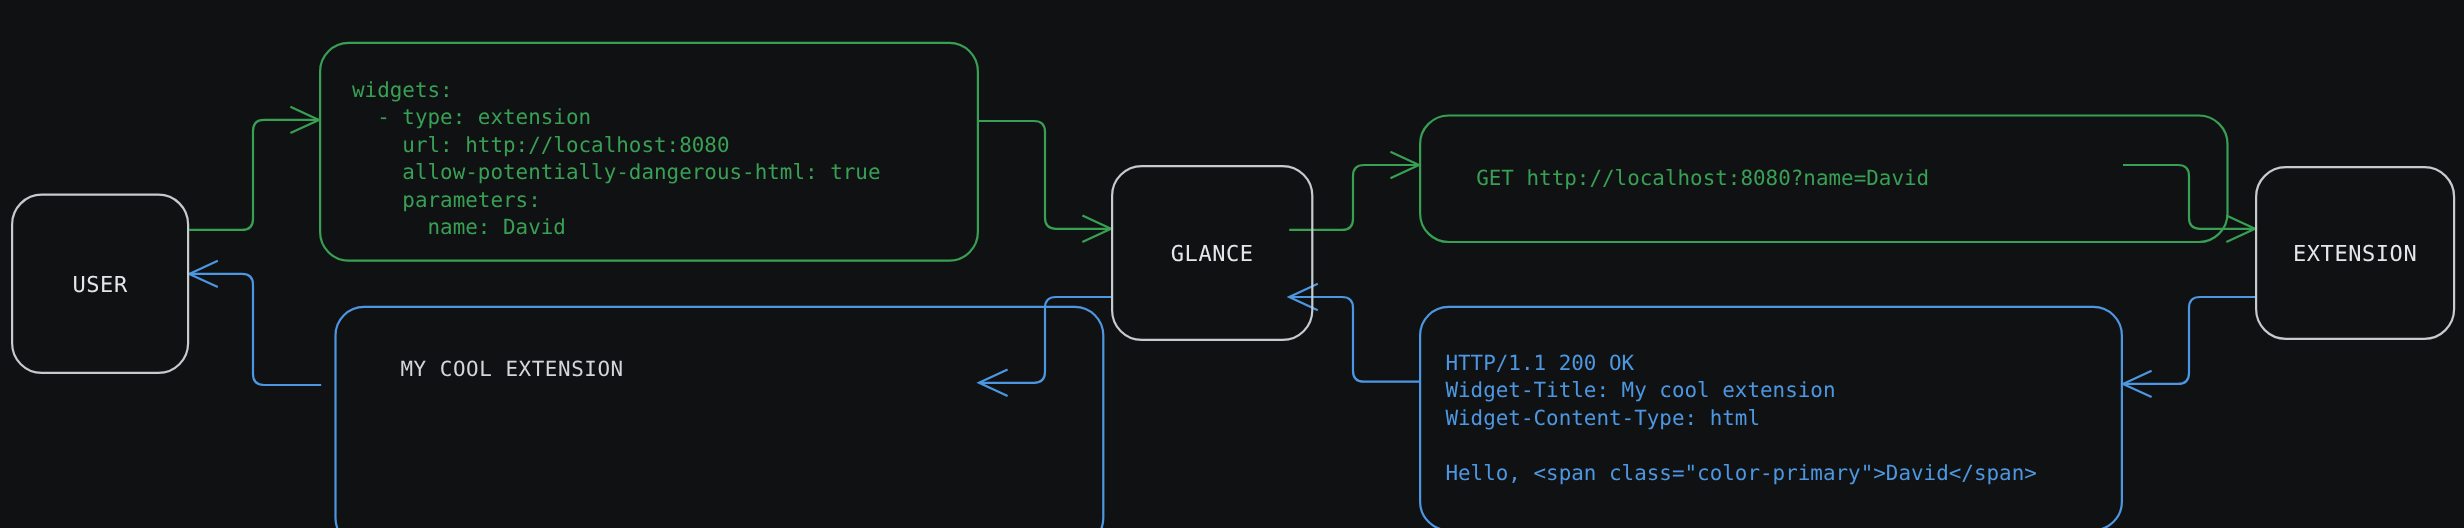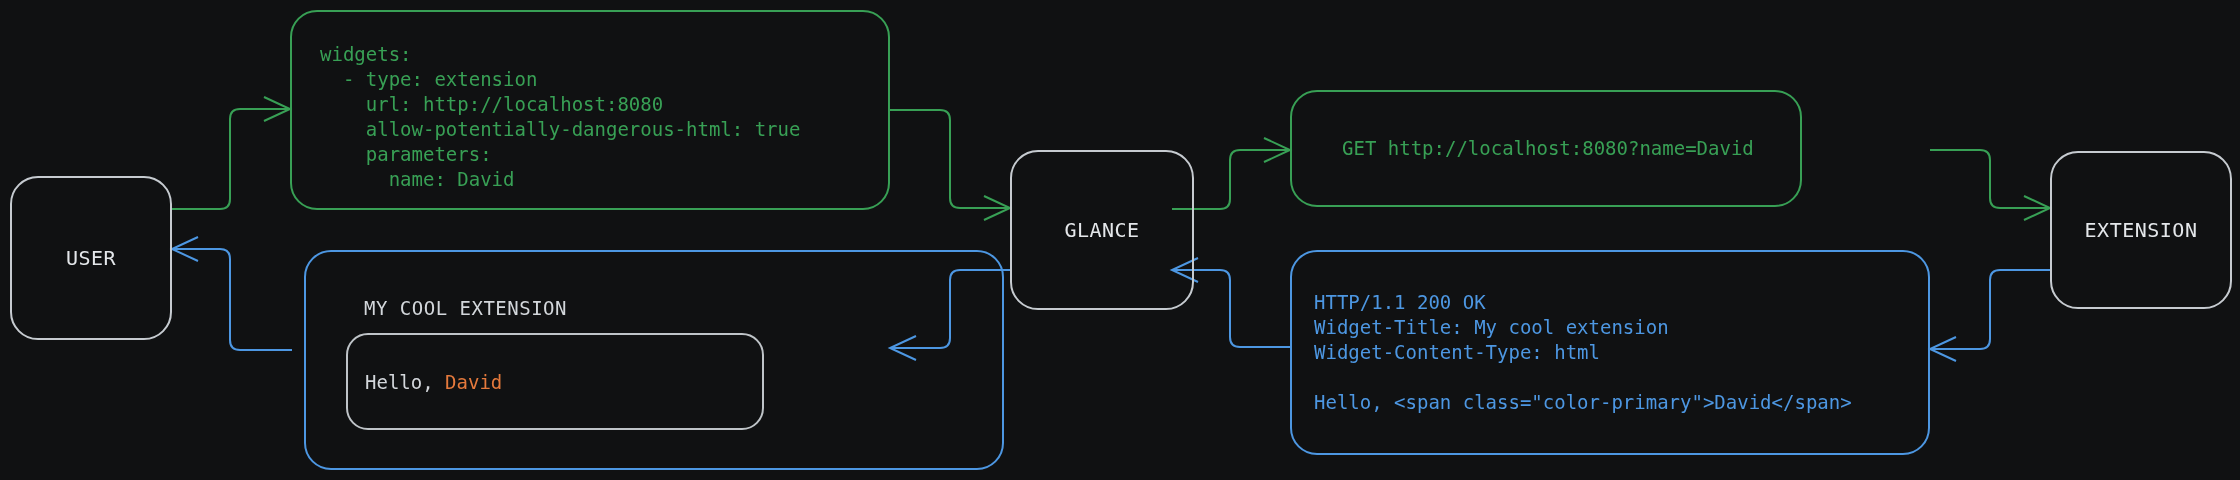--- a/index.html
+++ b/index.html
@@ -44,20 +44,21 @@
     display: flex; align-items: center; justify-content: center;
     color: var(--node_text);
     font-size: 20px;
     letter-spacing: 0.5px;
     background: transparent;
   }
   .msg {
     position: absolute;
     border-radius: 27px;
     background: transparent;
+    margin-top: 28px;
   }
   .msg.green { border: 2px solid var(--green); color: var(--green); }
   .msg.blue  { border: 2px solid var(--blue);  color: var(--blue); }
   .msg pre {
     font-family: inherit;
     font-size: 19px;
     line-height: 25px;
     white-space: pre;
   }
   #config-box pre { padding: 30px 20px 0 28px; }
@@ -139,33 +140,29 @@
 
   <div class="msg green" id="config-box" style="left:290px; top:10px; width:600px; height:200px;">
     <pre>widgets:
   - type: extension
     url: http://localhost:8080
     allow-potentially-dangerous-html: true
     parameters:
       name: David</pre>
   </div>
 
-  <div class="msg green" id="get-box" style="left:1290px; top:90px; width:512px; height:117px;text-align:right;">
+  <div class="msg green" id="get-box" style="left:1290px; top:76px; width:736px; height:117px;text-align:right;">
     <pre>GET http://localhost:8080?name=David</pre>
   </div>
 
   <div class="msg blue" id="response-box" style="left:1290px; top:250px; width:640px; height:205px;">
     <pre>HTTP/1.1 200 OK
 Widget-Title: My cool extension
 Widget-Content-Type: html
 
 Hello, &lt;span class="color-primary"&gt;David&lt;/span&gt;</pre>
   </div>
 
   <div class="msg blue" id="render-box" style="left:304px; top:250px; width:700px; height:220px;">
     <div class="render-title">MY COOL EXTENSION</div>
-    <div class="hello-box">
-      <span class="hello-prefix">Hello, </span>
-        <span class="hello-name">David</span>
-    </div>
   </div>
 
 </div>
 
 </body></html>

